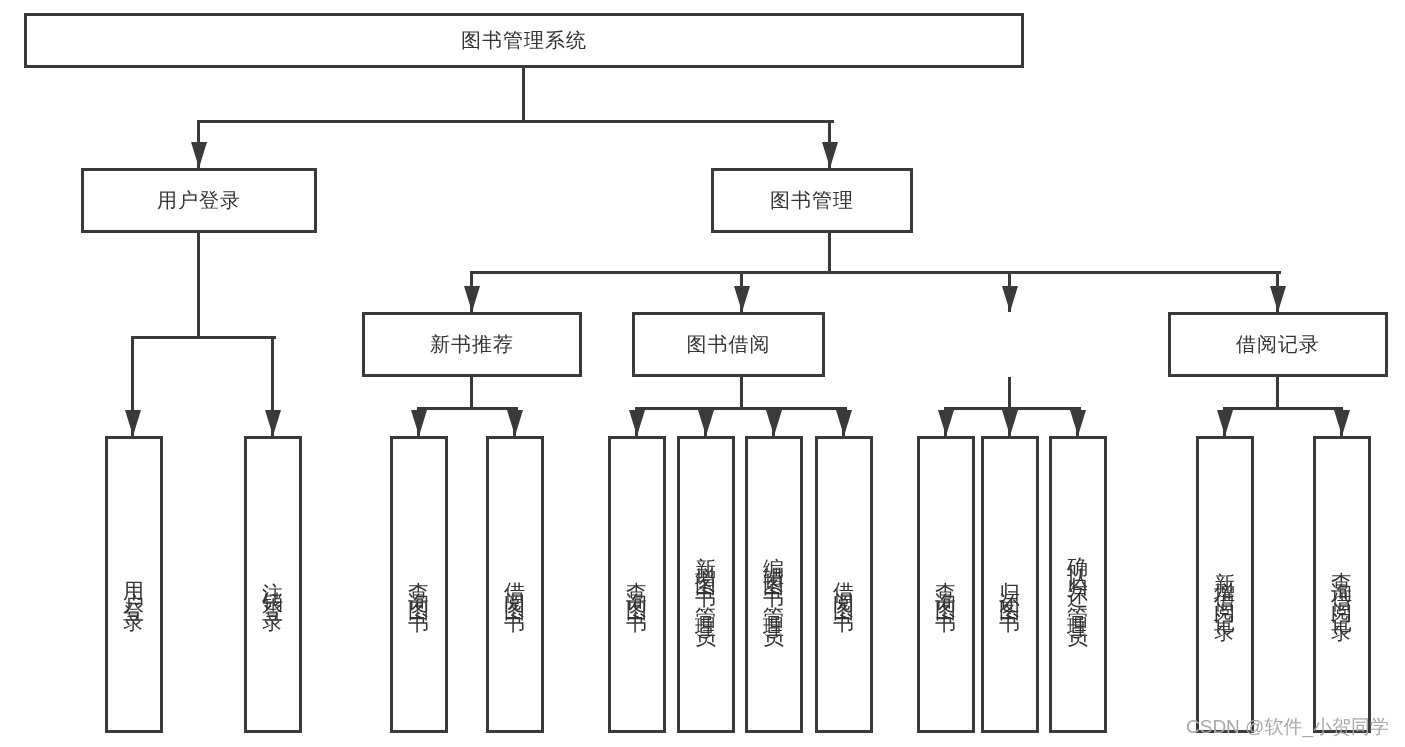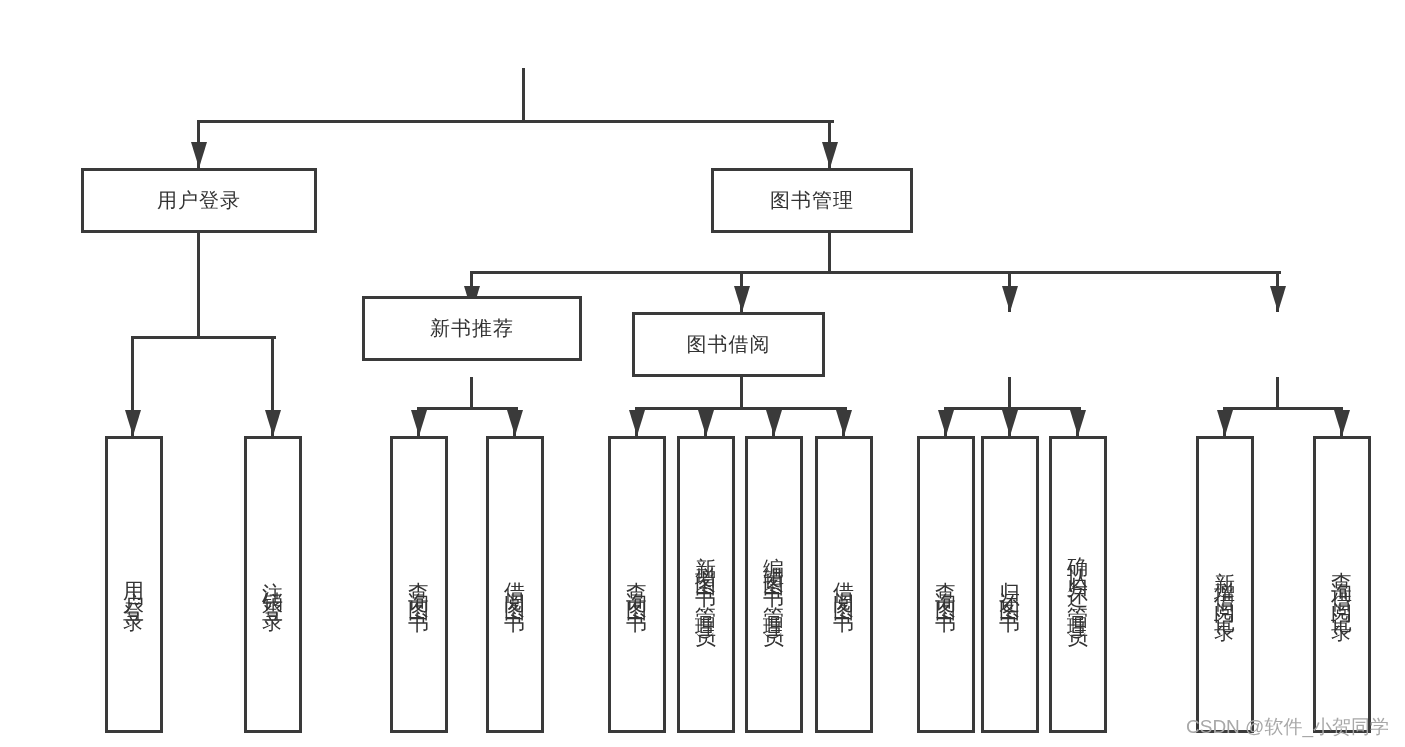--- a/index.html
+++ b/index.html
@@ -120,33 +120,39 @@
   <div class="arrow" style="left:629px;top:410px"></div>
   <div class="arrow" style="left:698px;top:410px"></div>
   <div class="arrow" style="left:766px;top:410px"></div>
   <div class="arrow" style="left:836px;top:410px"></div>
   <div class="arrow" style="left:938px;top:410px"></div>
   <div class="arrow" style="left:1002px;top:410px"></div>
   <div class="arrow" style="left:1070px;top:410px"></div>
   <div class="arrow" style="left:1217px;top:410px"></div>
   <div class="arrow" style="left:1334px;top:410px"></div>
 
+  <div class="box hbox" style="left:24px;top:13px;width:1000px;height:55px">
+    <span>图书管理系统</span>
+  </div>
 
   <div class="box hbox" style="left:81px;top:168px;width:236px;height:65px">
     <span>用户登录</span>
   </div>
   <div class="box hbox" style="left:711px;top:168px;width:202px;height:65px">
     <span>图书管理</span>
   </div>
 
-  <div class="box hbox" style="left:362px;top:296px;width:220px;height:65px">
+  <div class="box hbox" style="left:362px;top:312px;width:220px;height:65px">
     <span>新书推荐</span>
   </div>
   <div class="box hbox" style="left:632px;top:312px;width:193px;height:65px">
     <span>图书借阅</span>
+  </div>
+  <div class="box hbox" style="left:1168px;top:312px;width:220px;height:65px">
+    <span>借阅记录</span>
   </div>
 
   <div class="box" style="left:105px;top:436px;width:58px;height:297px">
     <span class="vtext">用户登录</span>
   </div>
   <div class="box" style="left:244px;top:436px;width:58px;height:297px">
     <span class="vtext">注销登录</span>
   </div>
 
   <div class="box" style="left:390px;top:436px;width:58px;height:297px">

